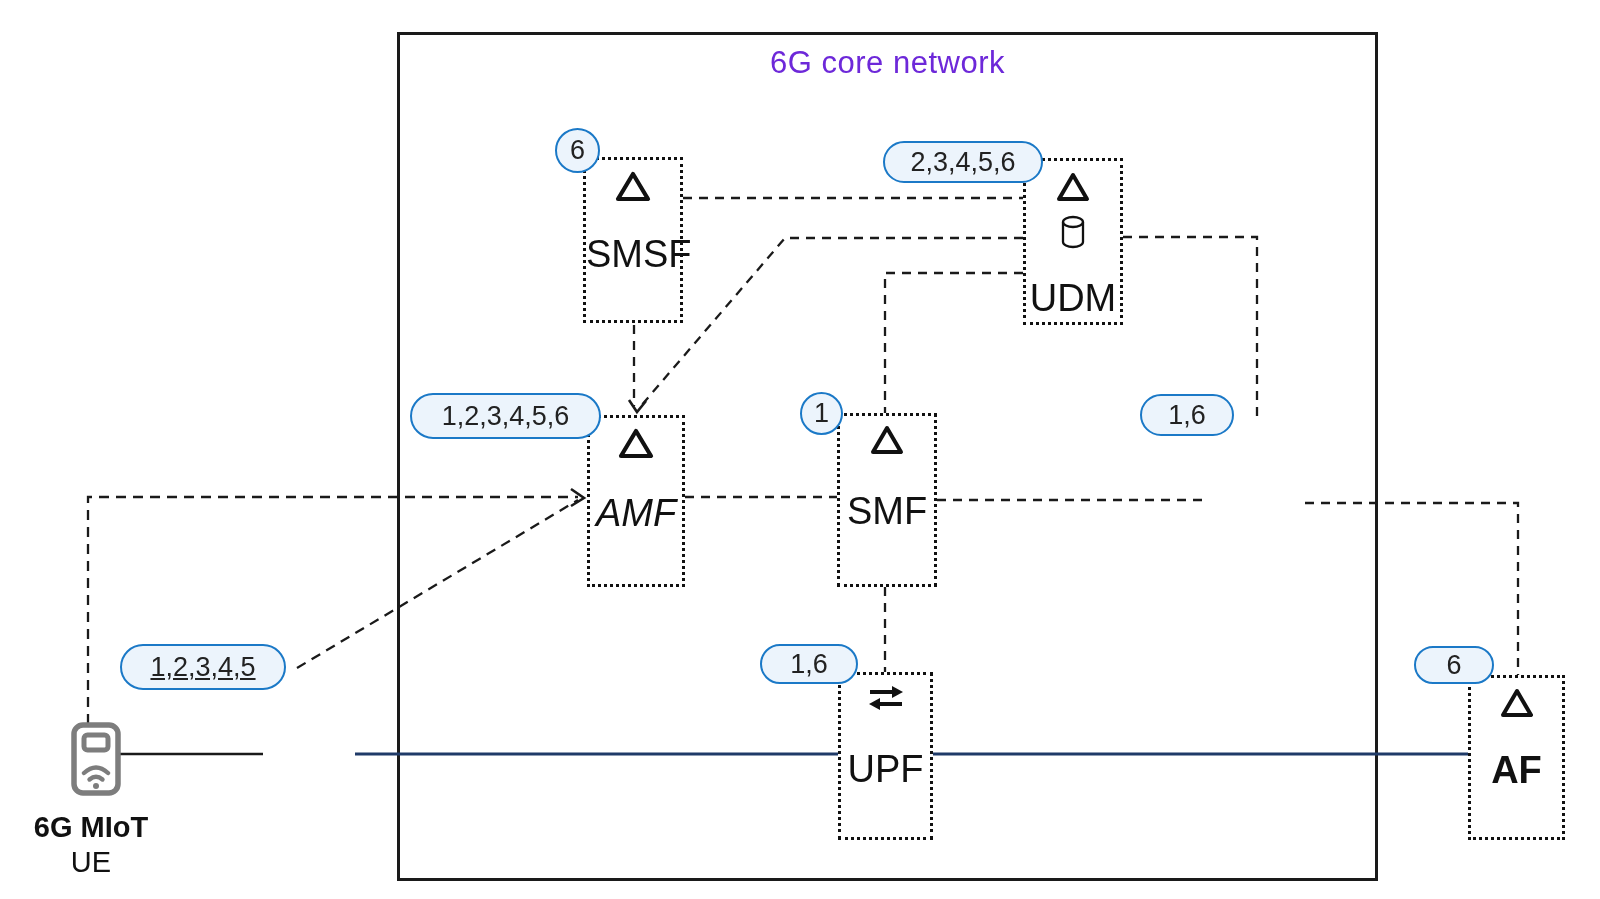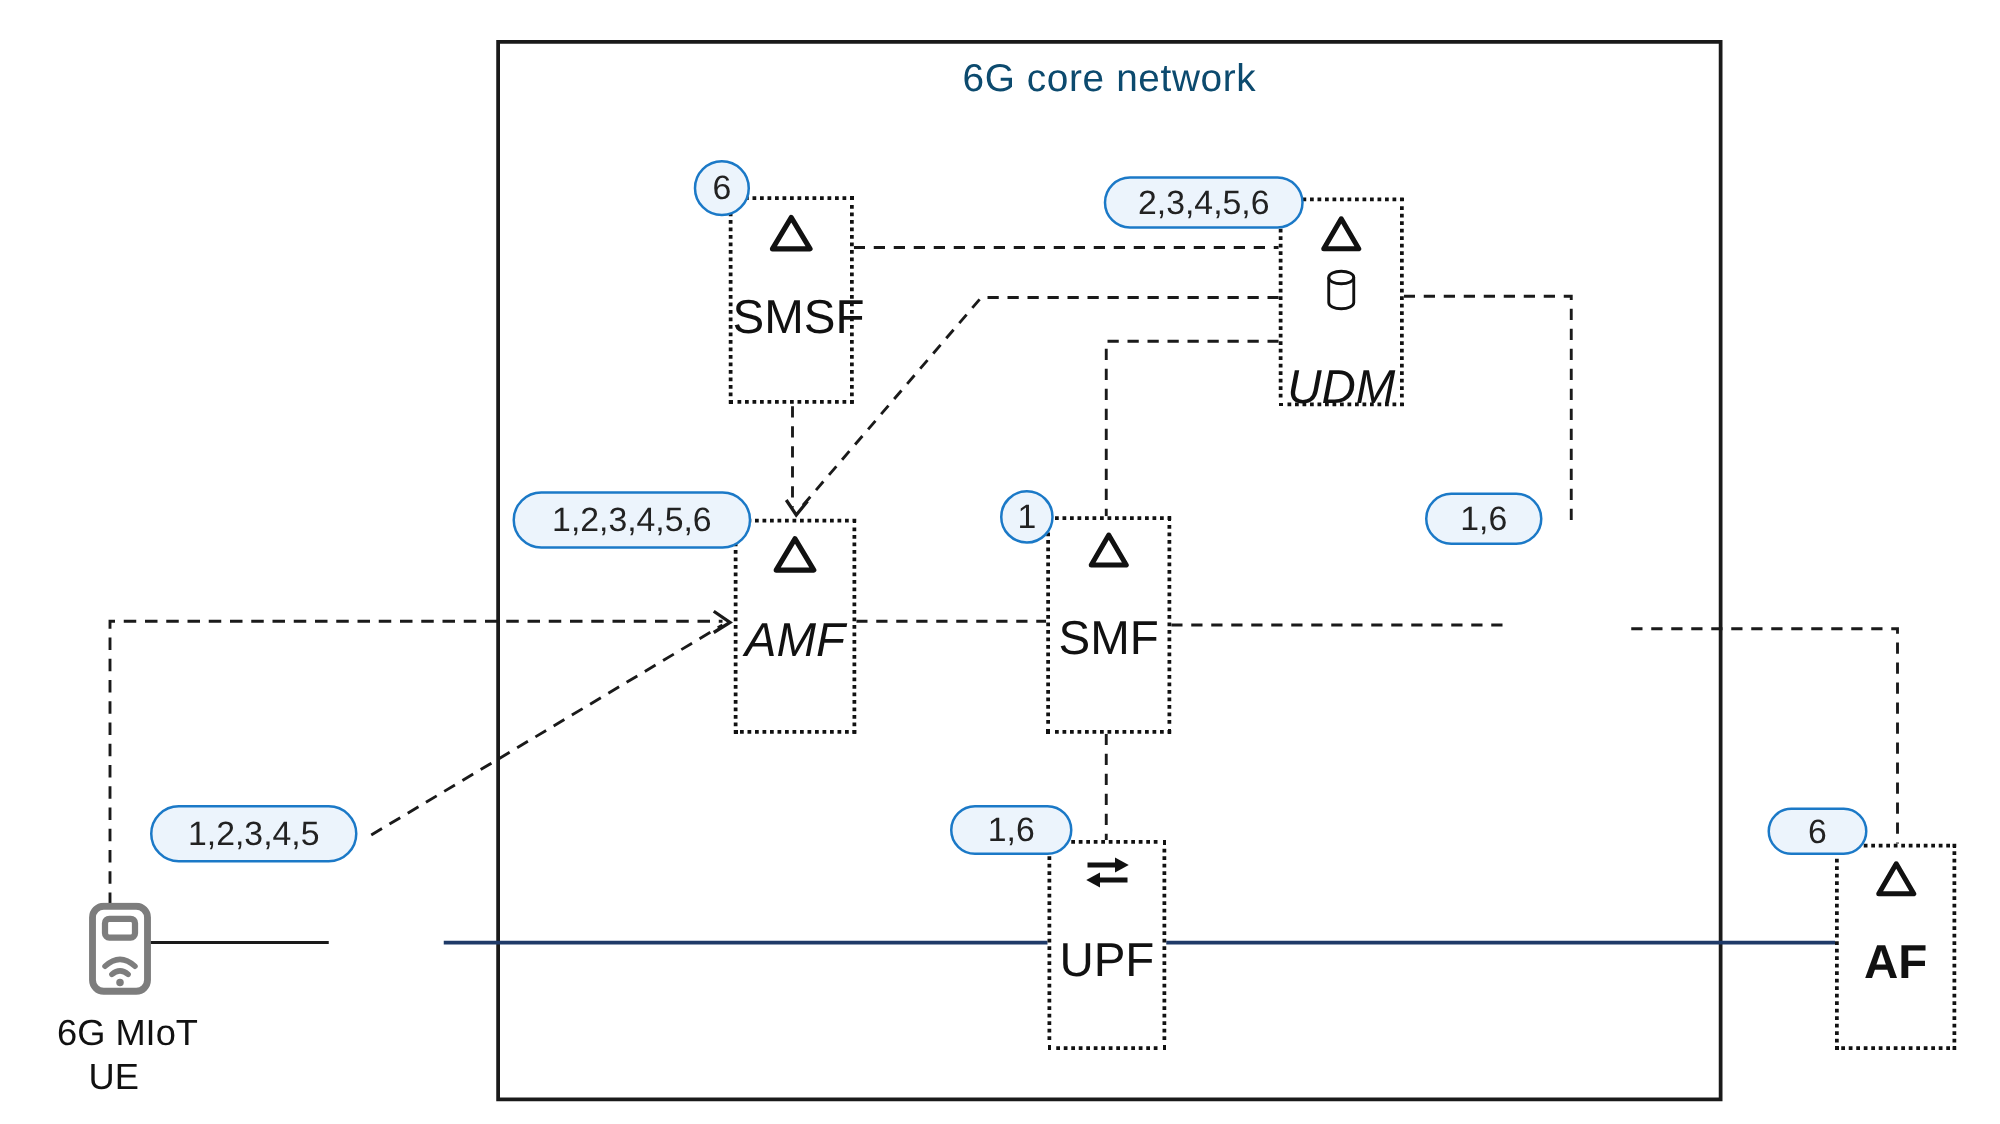--- a/index.html
+++ b/index.html
@@ -3,21 +3,21 @@
 <meta charset="utf-8">
 <style>
   * { margin:0; padding:0; box-sizing:border-box; }
   html,body { width:1600px; height:899px; background:#ffffff; font-family:"Liberation Sans", sans-serif; }
   #canvas { position:relative; width:1600px; height:899px; background:#fff; overflow:hidden; }
 
   
   .core-box { position:absolute; left:397px; top:32px; width:981px; height:849px;
               border:3px solid #1a1a1a; background:transparent; z-index:0; }
   .core-title { position:absolute; left:0; top:10px; width:100%; text-align:center;
-                font-size:31px; color:#0c4a6e; letter-spacing:0.5px; }
+                font-size:31px; color:#6d28d9; letter-spacing:0.5px; }
 
   
   #links { position:absolute; left:0; top:0; z-index:1; }
 
   
   .node { position:absolute; background:#ffffff; border:3px dotted #111; z-index:2; }
   .node-icon { position:absolute; left:50%; transform:translateX(-50%); line-height:0; }
   .node-label { position:absolute; left:0; width:100%; text-align:center;
                 font-size:38px; color:#111; }
 
@@ -87,21 +87,21 @@
       <svg width="36" height="32" viewBox="0 0 36 32">
           <path d="M18 4 L32 28 L4 28 Z" fill="none" stroke="#111" stroke-width="4" stroke-linejoin="round"></path>
         </svg>
     </span>
     <span class="node-icon" style="top:54px;">
       <svg width="28" height="34" viewBox="0 0 28 34">
           <ellipse cx="14" cy="7" rx="10" ry="5" fill="none" stroke="#111" stroke-width="2.3"></ellipse>
           <path d="M4 7 L4 27 A 10 5 0 0 0 24 27 L24 7" fill="none" stroke="#111" stroke-width="2.3"></path>
         </svg>
     </span>
-    <div class="node-label" style="top:128px;font-style:italic;">UDM</div>
+    <div class="node-label" style="top:116px;">UDM</div>
   </div>
   <div class="badge" style="left:883px;top:141px;width:160px;height:42px;">2,3,4,5,6</div>
 
   <div class="node" style="left:587px;top:415px;width:98px;height:172px;">
     <span class="node-icon" style="top:8px;">
       <svg width="38" height="34" viewBox="0 0 38 34">
           <path d="M19 5 L34 30 L4 30 Z" fill="none" stroke="#111" stroke-width="4.2" stroke-linejoin="round"></path>
         </svg>
     </span>
     <div class="node-label" style="top:74px;font-style:italic;">AMF</div>
@@ -136,29 +136,29 @@
   <div class="node" style="left:1468px;top:675px;width:97px;height:165px;">
     <span class="node-icon" style="top:9px;">
       <svg width="36" height="32" viewBox="0 0 36 32">
           <path d="M18 4 L32 28 L4 28 Z" fill="none" stroke="#111" stroke-width="4" stroke-linejoin="round"></path>
         </svg>
     </span>
     <div class="node-label" style="top:71px;font-weight:bold;">AF</div>
   </div>
   <div class="badge" style="left:1414px;top:646px;width:80px;height:38px;">6</div>
 
-  <div class="badge" style="left:120px;top:644px;width:166px;height:46px;">1,2,3,4,5</div>
+  <div class="badge" style="left:120px;top:644px;width:166px;height:46px;text-decoration:underline;">1,2,3,4,5</div>
 
   <div class="ue-wrap" style="left:71px;top:722px;">
     <span style="display:block;line-height:0;">
       <svg width="50" height="74" viewBox="0 0 50 74">
         <rect x="3" y="3" width="44" height="68" rx="9" fill="#fff" stroke="#7d7d7d" stroke-width="5.5"></rect>
         <rect x="13" y="13" width="24" height="15" rx="3.5" fill="#fff" stroke="#7d7d7d" stroke-width="5"></rect>
         <path d="M13 51 Q25 40 37 51" fill="none" stroke="#7d7d7d" stroke-width="4.4" stroke-linecap="round"></path>
         <path d="M18.5 57.5 Q25 52 31.5 57.5" fill="none" stroke="#7d7d7d" stroke-width="4.4" stroke-linecap="round"></path>
         <circle cx="25" cy="64" r="3" fill="#7d7d7d"></circle>
       </svg>
     </span>
   </div>
-  <div class="ue-label" style="left:42px;top:810px;width:120px;">6G MIoT</div>
+  <div class="ue-label" style="left:31px;top:810px;width:120px;font-weight:bold;">6G MIoT</div>
   <div class="ue-label" style="left:31px;top:845px;width:120px;">UE</div>
 
 </div>
 
 </body></html>

